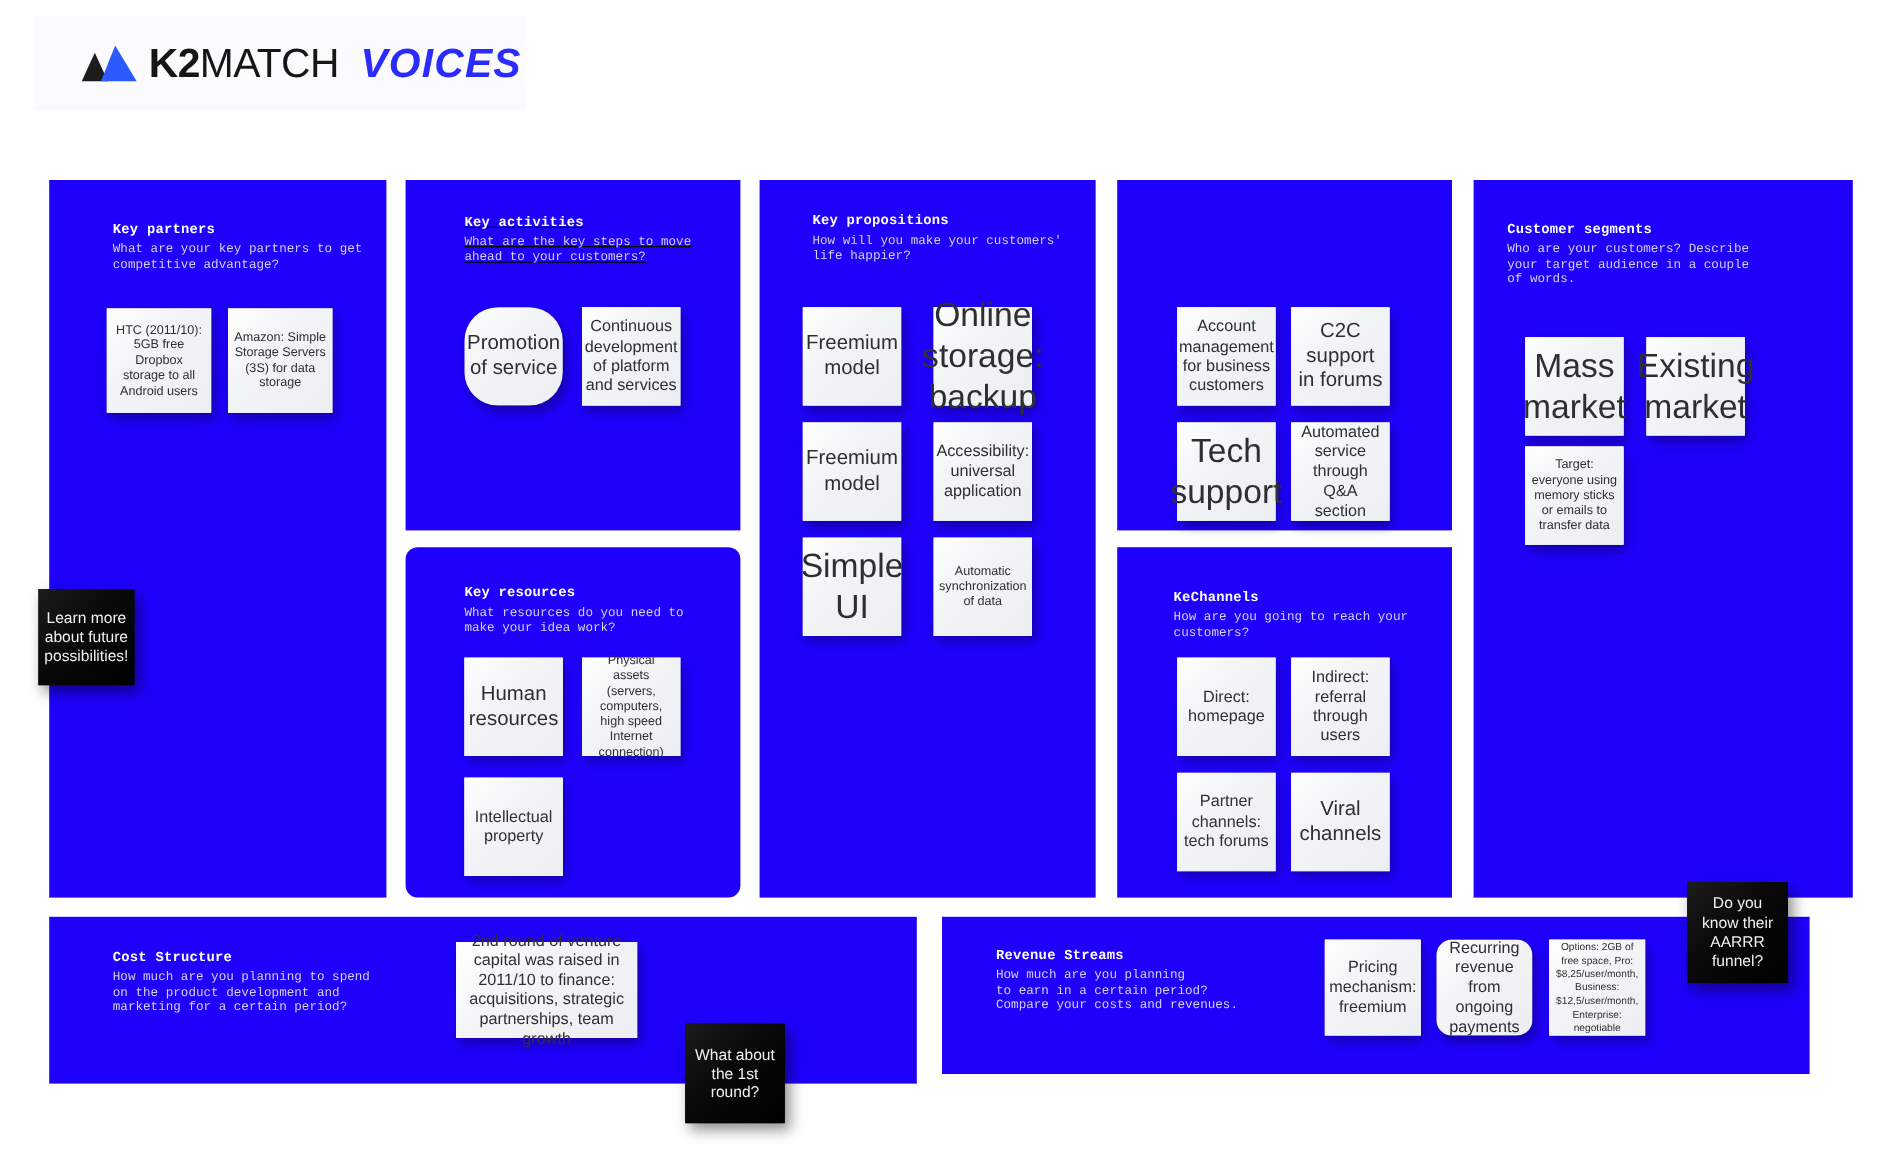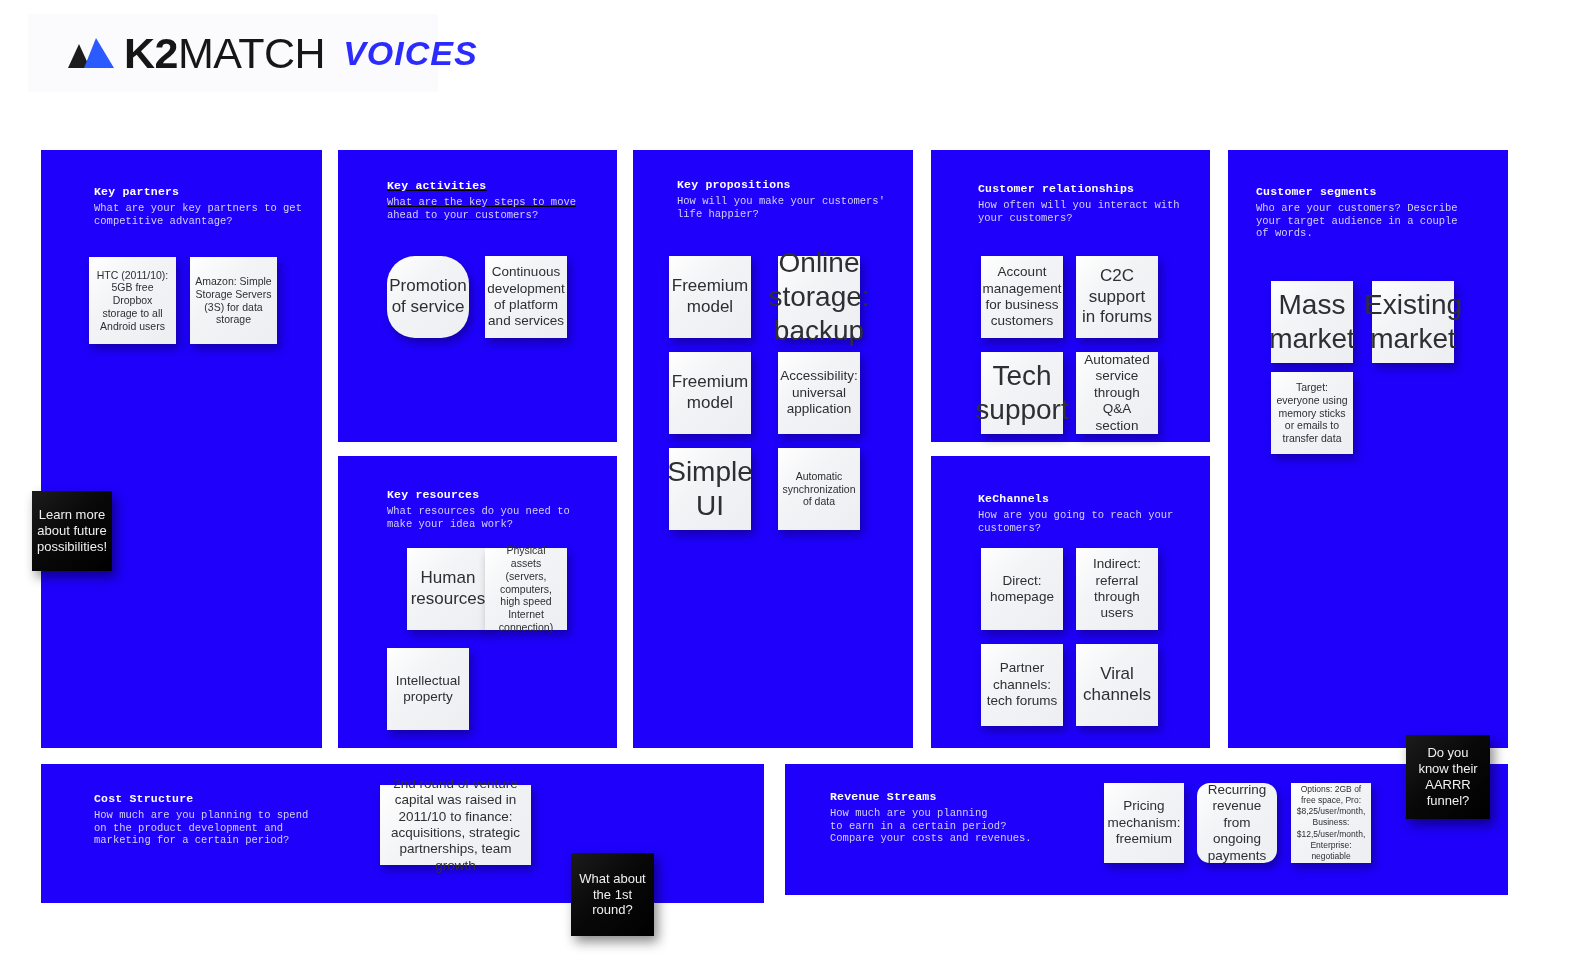--- a/index.html
+++ b/index.html
@@ -24,21 +24,21 @@
     height: 78px;
     background: #fbfbfd;
     display: flex;
     align-items: center;
     padding-left: 40px;
     box-sizing: border-box;
   }
   #logo-mark { width: 46px; height: 30px; margin-right: 10px; flex: 0 0 auto; }
   #logo-k2match {
     font-family: "Liberation Sans", sans-serif;
-    font-size: 43px;
+    font-size: 34px;
     letter-spacing: -0.5px;
     color: #161616;
   }
   #logo-k2match .bold { font-weight: 700; }
   #logo-k2match .light { font-weight: 400; }
   #logo-voices {
     font-family: "Liberation Sans", sans-serif;
     font-size: 34px;
     font-weight: 700;
     font-style: italic;
@@ -134,70 +134,65 @@
 <div class="panel" style="left:338px; top:150px; width:279px; height:292px;">
   <div class="panel-head" style="top:29px; left:49px; right:16px;text-decoration:underline;">
     <p class="panel-title">Key activities</p>
     <p class="panel-sub">What are the key steps to move
 ahead to your customers?</p>
   </div>
   <div class="note lg" style="left:49px; top:106px; width:82px; height:82px;border-radius:28px;">Promotion of service</div>
   <div class="note md" style="left:147px; top:106px; width:82px; height:82px;">Continuous development of platform and services</div>
 </div>
 
-<div class="panel" style="left:338px; top:456px; width:279px; height:292px;">
+<div class="panel" style="left:338px; top:456px; width:279px; height:292px;border-radius:10px;">
   <div class="panel-head" style="top:32px; left:49px; right:16px;">
     <p class="panel-title">Key resources</p>
     <p class="panel-sub">What resources do you need to
 make your idea work?</p>
   </div>
-  <div class="note lg" style="left:49px; top:92px; width:82px; height:82px;margin-left:20px;">Human resources</div>
+  <div class="note lg" style="left:49px; top:92px; width:82px; height:82px;">Human resources</div>
   <div class="note sm" style="left:147px; top:92px; width:82px; height:82px;">Physical assets (servers, computers, high speed Internet connection)</div>
   <div class="note md" style="left:49px; top:192px; width:82px; height:82px;">Intellectual property</div>
 </div>
 
 <div class="panel" style="left:633px; top:150px; width:280px; height:598px;">
   <div class="panel-head" style="top:28px; left:44px; right:16px;">
     <p class="panel-title">Key propositions</p>
     <p class="panel-sub">How will you make your customers'
 life happier?</p>
   </div>
   <div class="note lg" style="left:36px; top:106px; width:82px; height:82px;">Freemium model</div>
   <div class="note xl" style="left:145px; top:106px; width:82px; height:82px;">Online storage: backup</div>
   <div class="note lg" style="left:36px; top:202px; width:82px; height:82px;">Freemium model</div>
   <div class="note md" style="left:145px; top:202px; width:82px; height:82px;">Accessibility: universal application</div>
   <div class="note xl" style="left:36px; top:298px; width:82px; height:82px;">Simple UI</div>
   <div class="note sm" style="left:145px; top:298px; width:82px; height:82px;">Automatic synchronization of data</div>
 </div>
 
 <div class="panel" style="left:931px; top:150px; width:279px; height:292px;">
-  <div class="panel-head" style="top:32px; left:47px; right:16px;">
-    <p class="panel-title">Customer relationships</p>
-    <p class="panel-sub">How often will you interact with
-your customers?</p>
-  </div>
   <div class="note md" style="left:50px; top:106px; width:82px; height:82px;">Account management for business customers</div>
   <div class="note lg" style="left:145px; top:106px; width:82px; height:82px;">C2C support in forums</div>
   <div class="note xl" style="left:50px; top:202px; width:82px; height:82px;">Tech support</div>
   <div class="note md" style="left:145px; top:202px; width:82px; height:82px;">Automated service through Q&amp;A section</div>
 </div>
 
 <div class="panel" style="left:931px; top:456px; width:279px; height:292px;">
   <div class="panel-head" style="top:36px; left:47px; right:16px;">
     <p class="panel-title">KeChannels</p>
     <p class="panel-sub">How are you going to reach your
 customers?</p>
   </div>
   <div class="note md" style="left:50px; top:92px; width:82px; height:82px;">Direct: homepage</div>
   <div class="note md" style="left:145px; top:92px; width:82px; height:82px;">Indirect: referral through users</div>
   <div class="note md" style="left:50px; top:188px; width:82px; height:82px;">Partner channels: tech forums</div>
   <div class="note lg" style="left:145px; top:188px; width:82px; height:82px;">Viral channels</div>
 </div>
 
-<div class="panel" style="left:1228px; top:150px; width:280px; height:598px;">
+<div class="panel" style="left:1228px; top:150px; width:316px; height:598px;">
   <div class="panel-head" style="top:35px; left:28px; right:16px;">
     <p class="panel-title">Customer segments</p>
     <p class="panel-sub">Who are your customers? Describe
 your target audience in a couple
 of words.</p>
   </div>
   <div class="note xl" style="left:43px; top:131px; width:82px; height:82px;">Mass market</div>
   <div class="note xl" style="left:144px; top:131px; width:82px; height:82px;">Existing market</div>
   <div class="note sm" style="left:43px; top:222px; width:82px; height:82px;">Target: everyone using memory sticks or emails to transfer data</div>
 </div>

